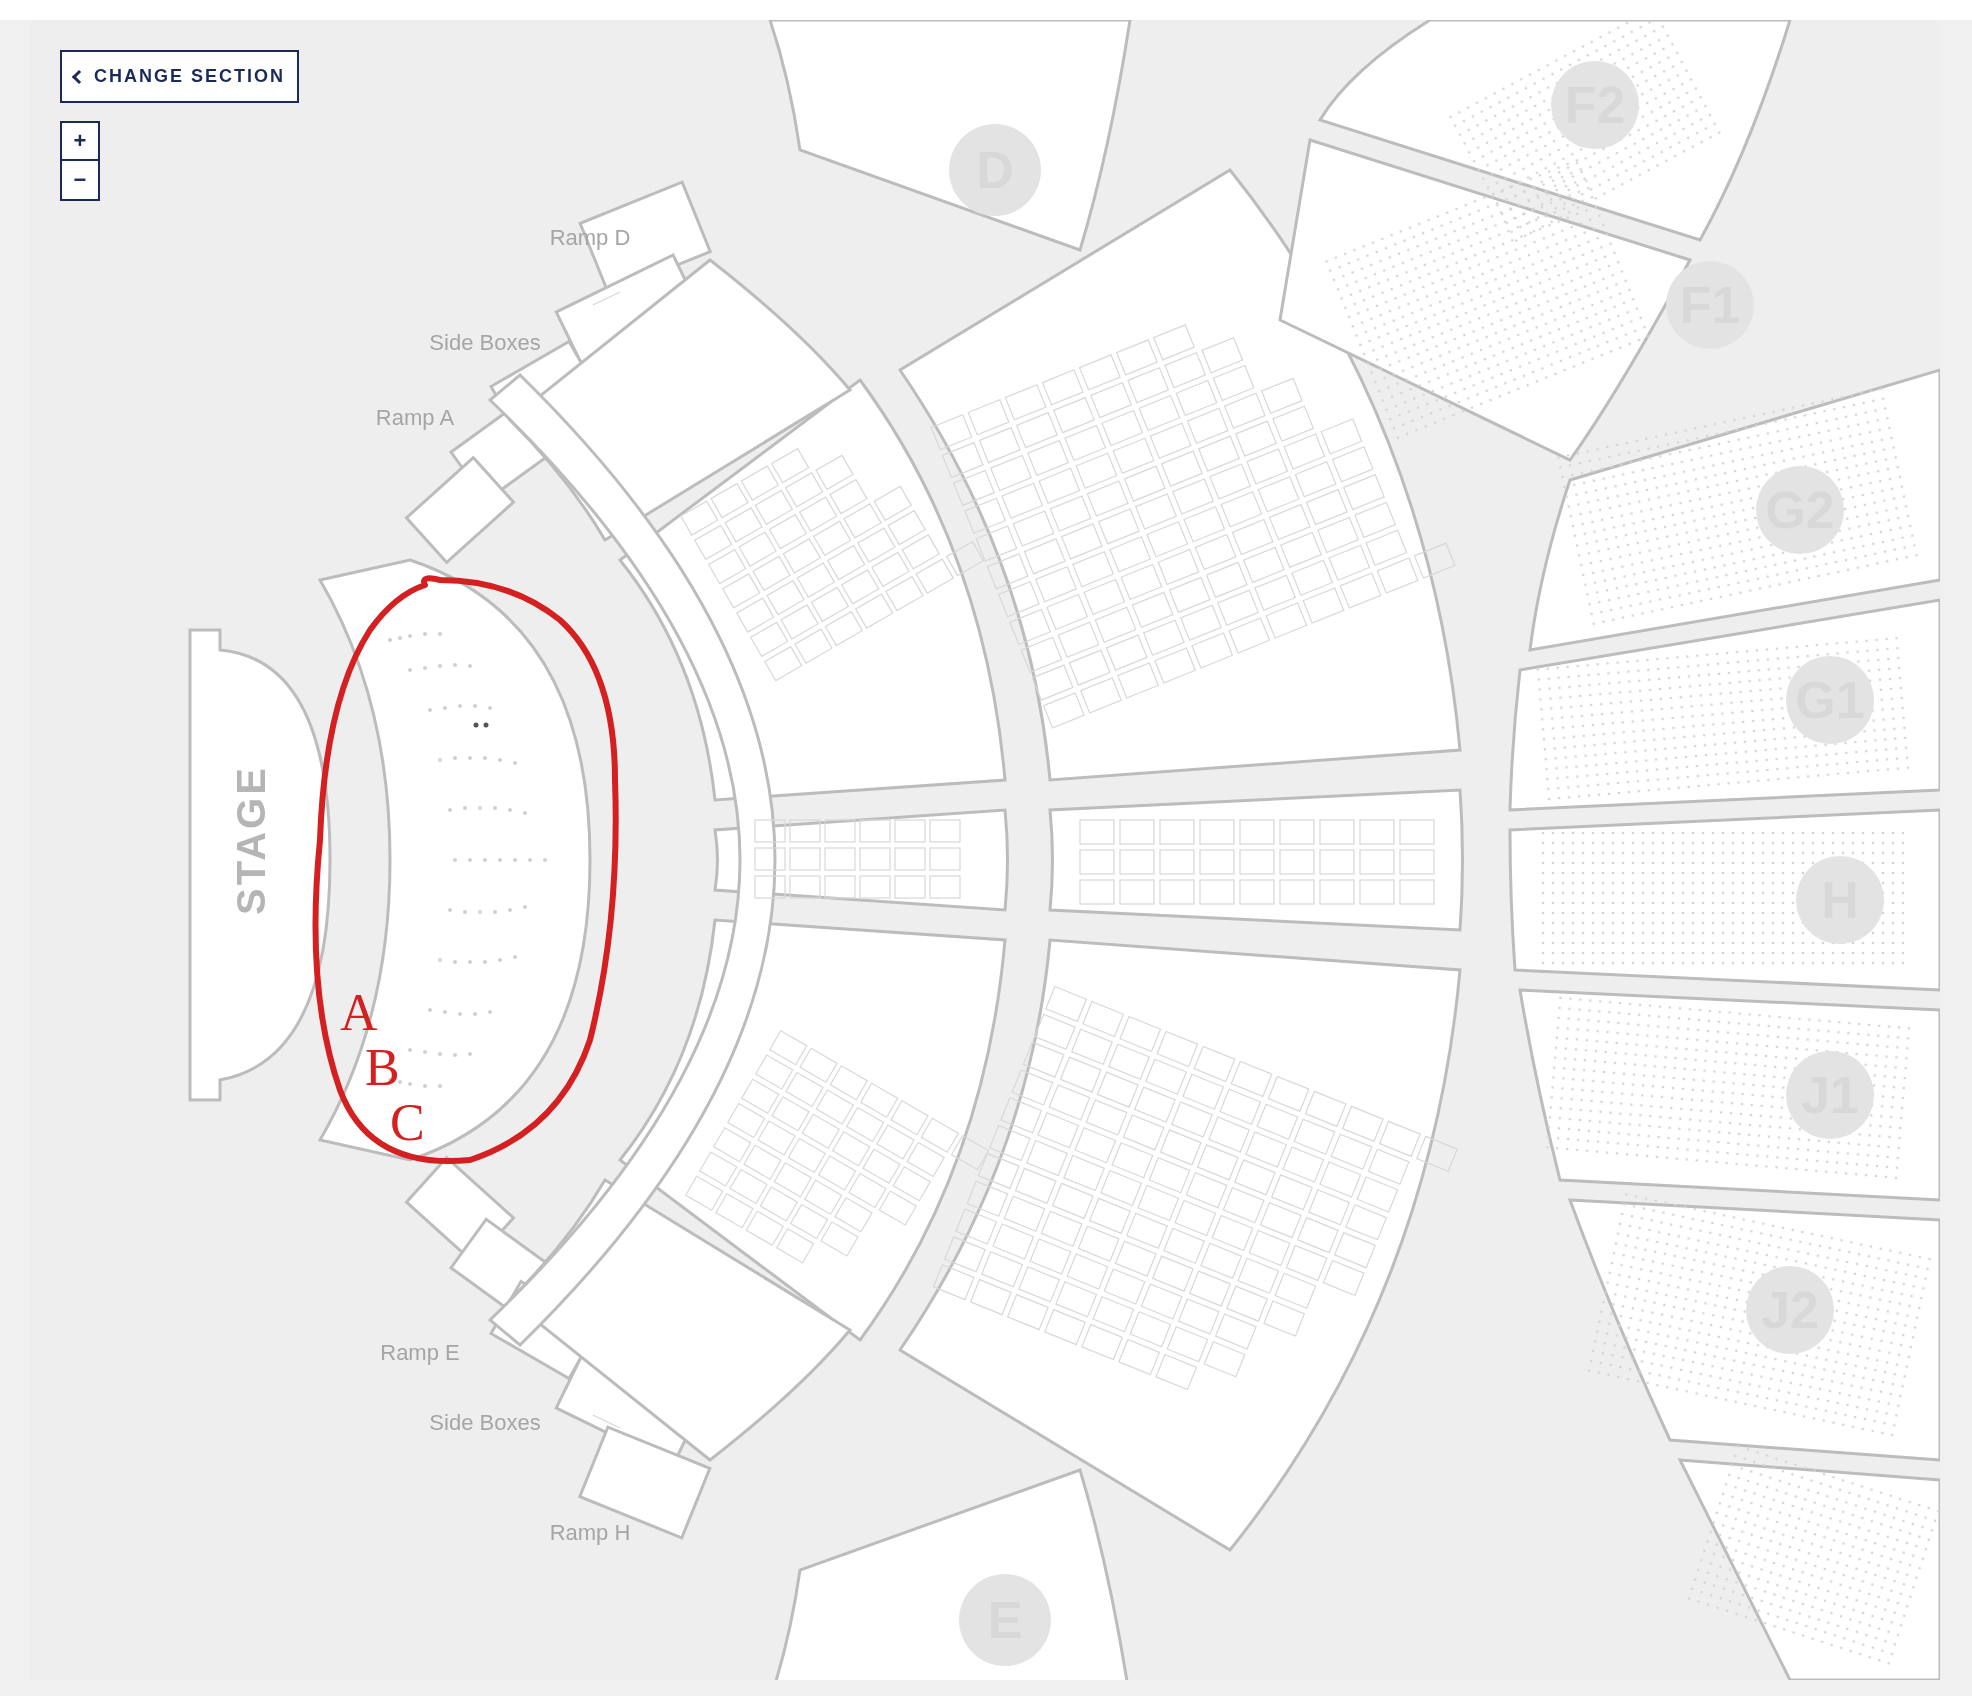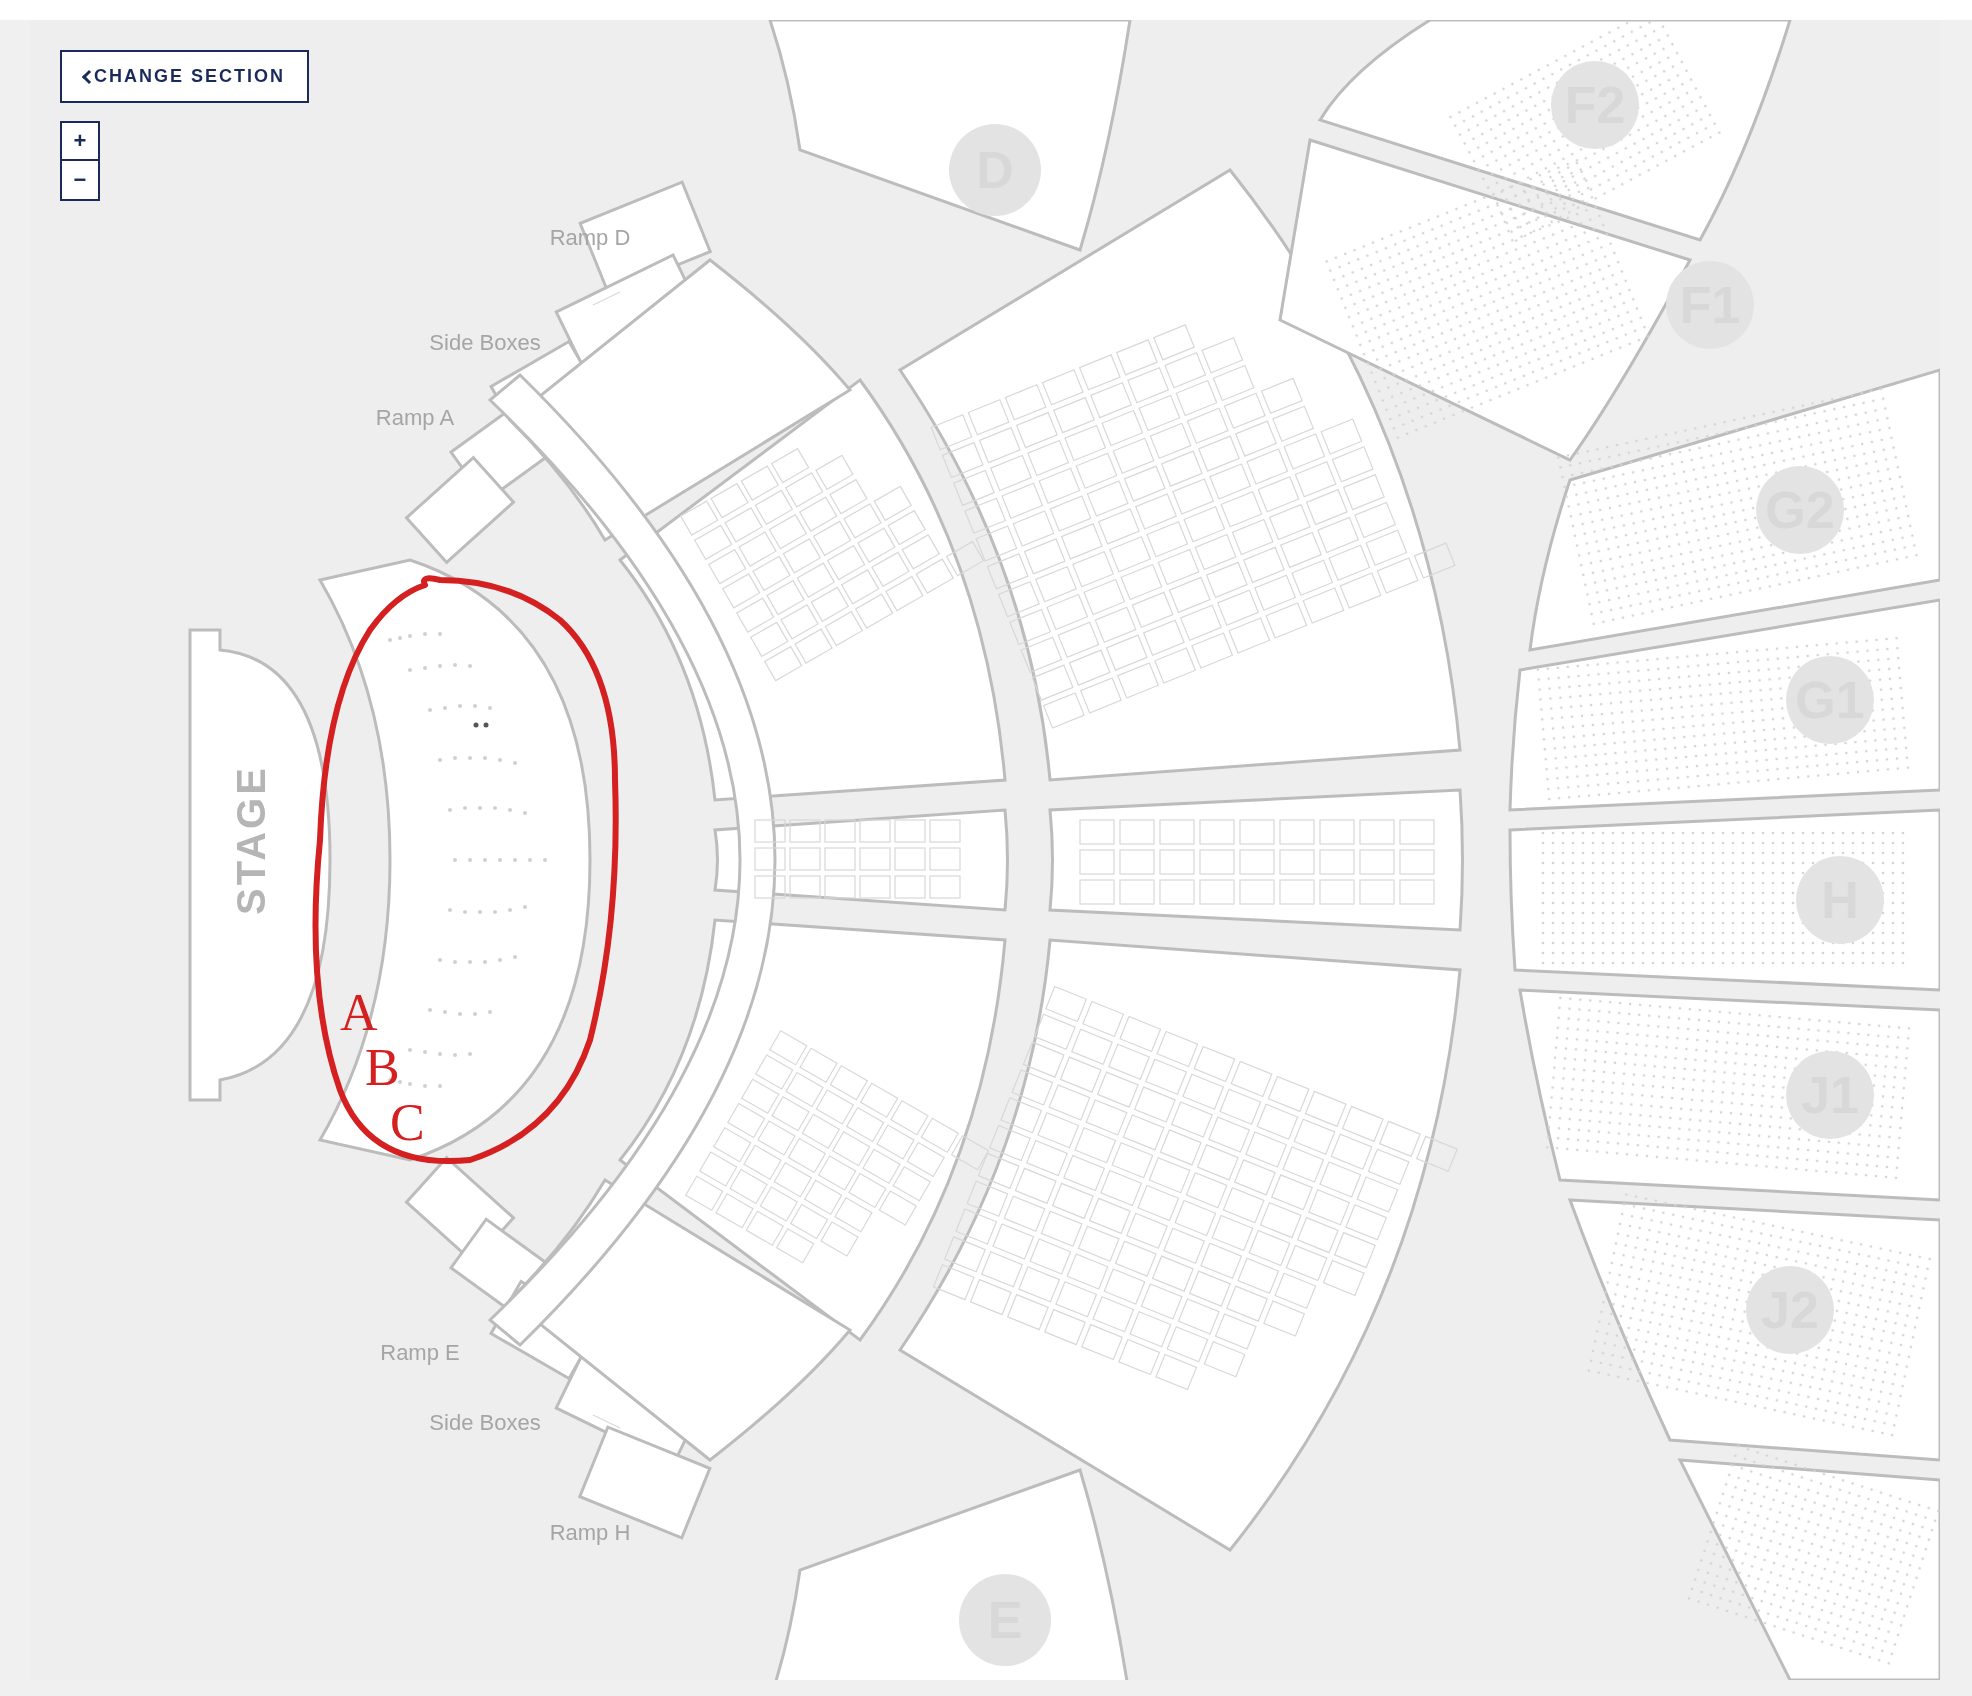--- a/index.html
+++ b/index.html
@@ -27,26 +27,27 @@
   }
   .controls {
     position: absolute;
     top: 30px; left: 30px;
     z-index: 100;
   }
   .change-section-btn {
     background: #fff;
     border: 2px solid #1a2a5a;
     color: #1a2a5a;
-    padding: 14px 22px;
+    padding: 14px 12px;
     font-size: 18px;
     font-weight: 700;
     letter-spacing: 2px;
     display: inline-flex;
     align-items: center;
+    gap: 10px;
     cursor: pointer;
   }
   .chevron-left {
     display: inline-block;
     width: 10px; height: 10px;
     border-left: 3px solid #1a2a5a;
     border-bottom: 3px solid #1a2a5a;
     transform: rotate(45deg);
   }
   .zoom-controls {

